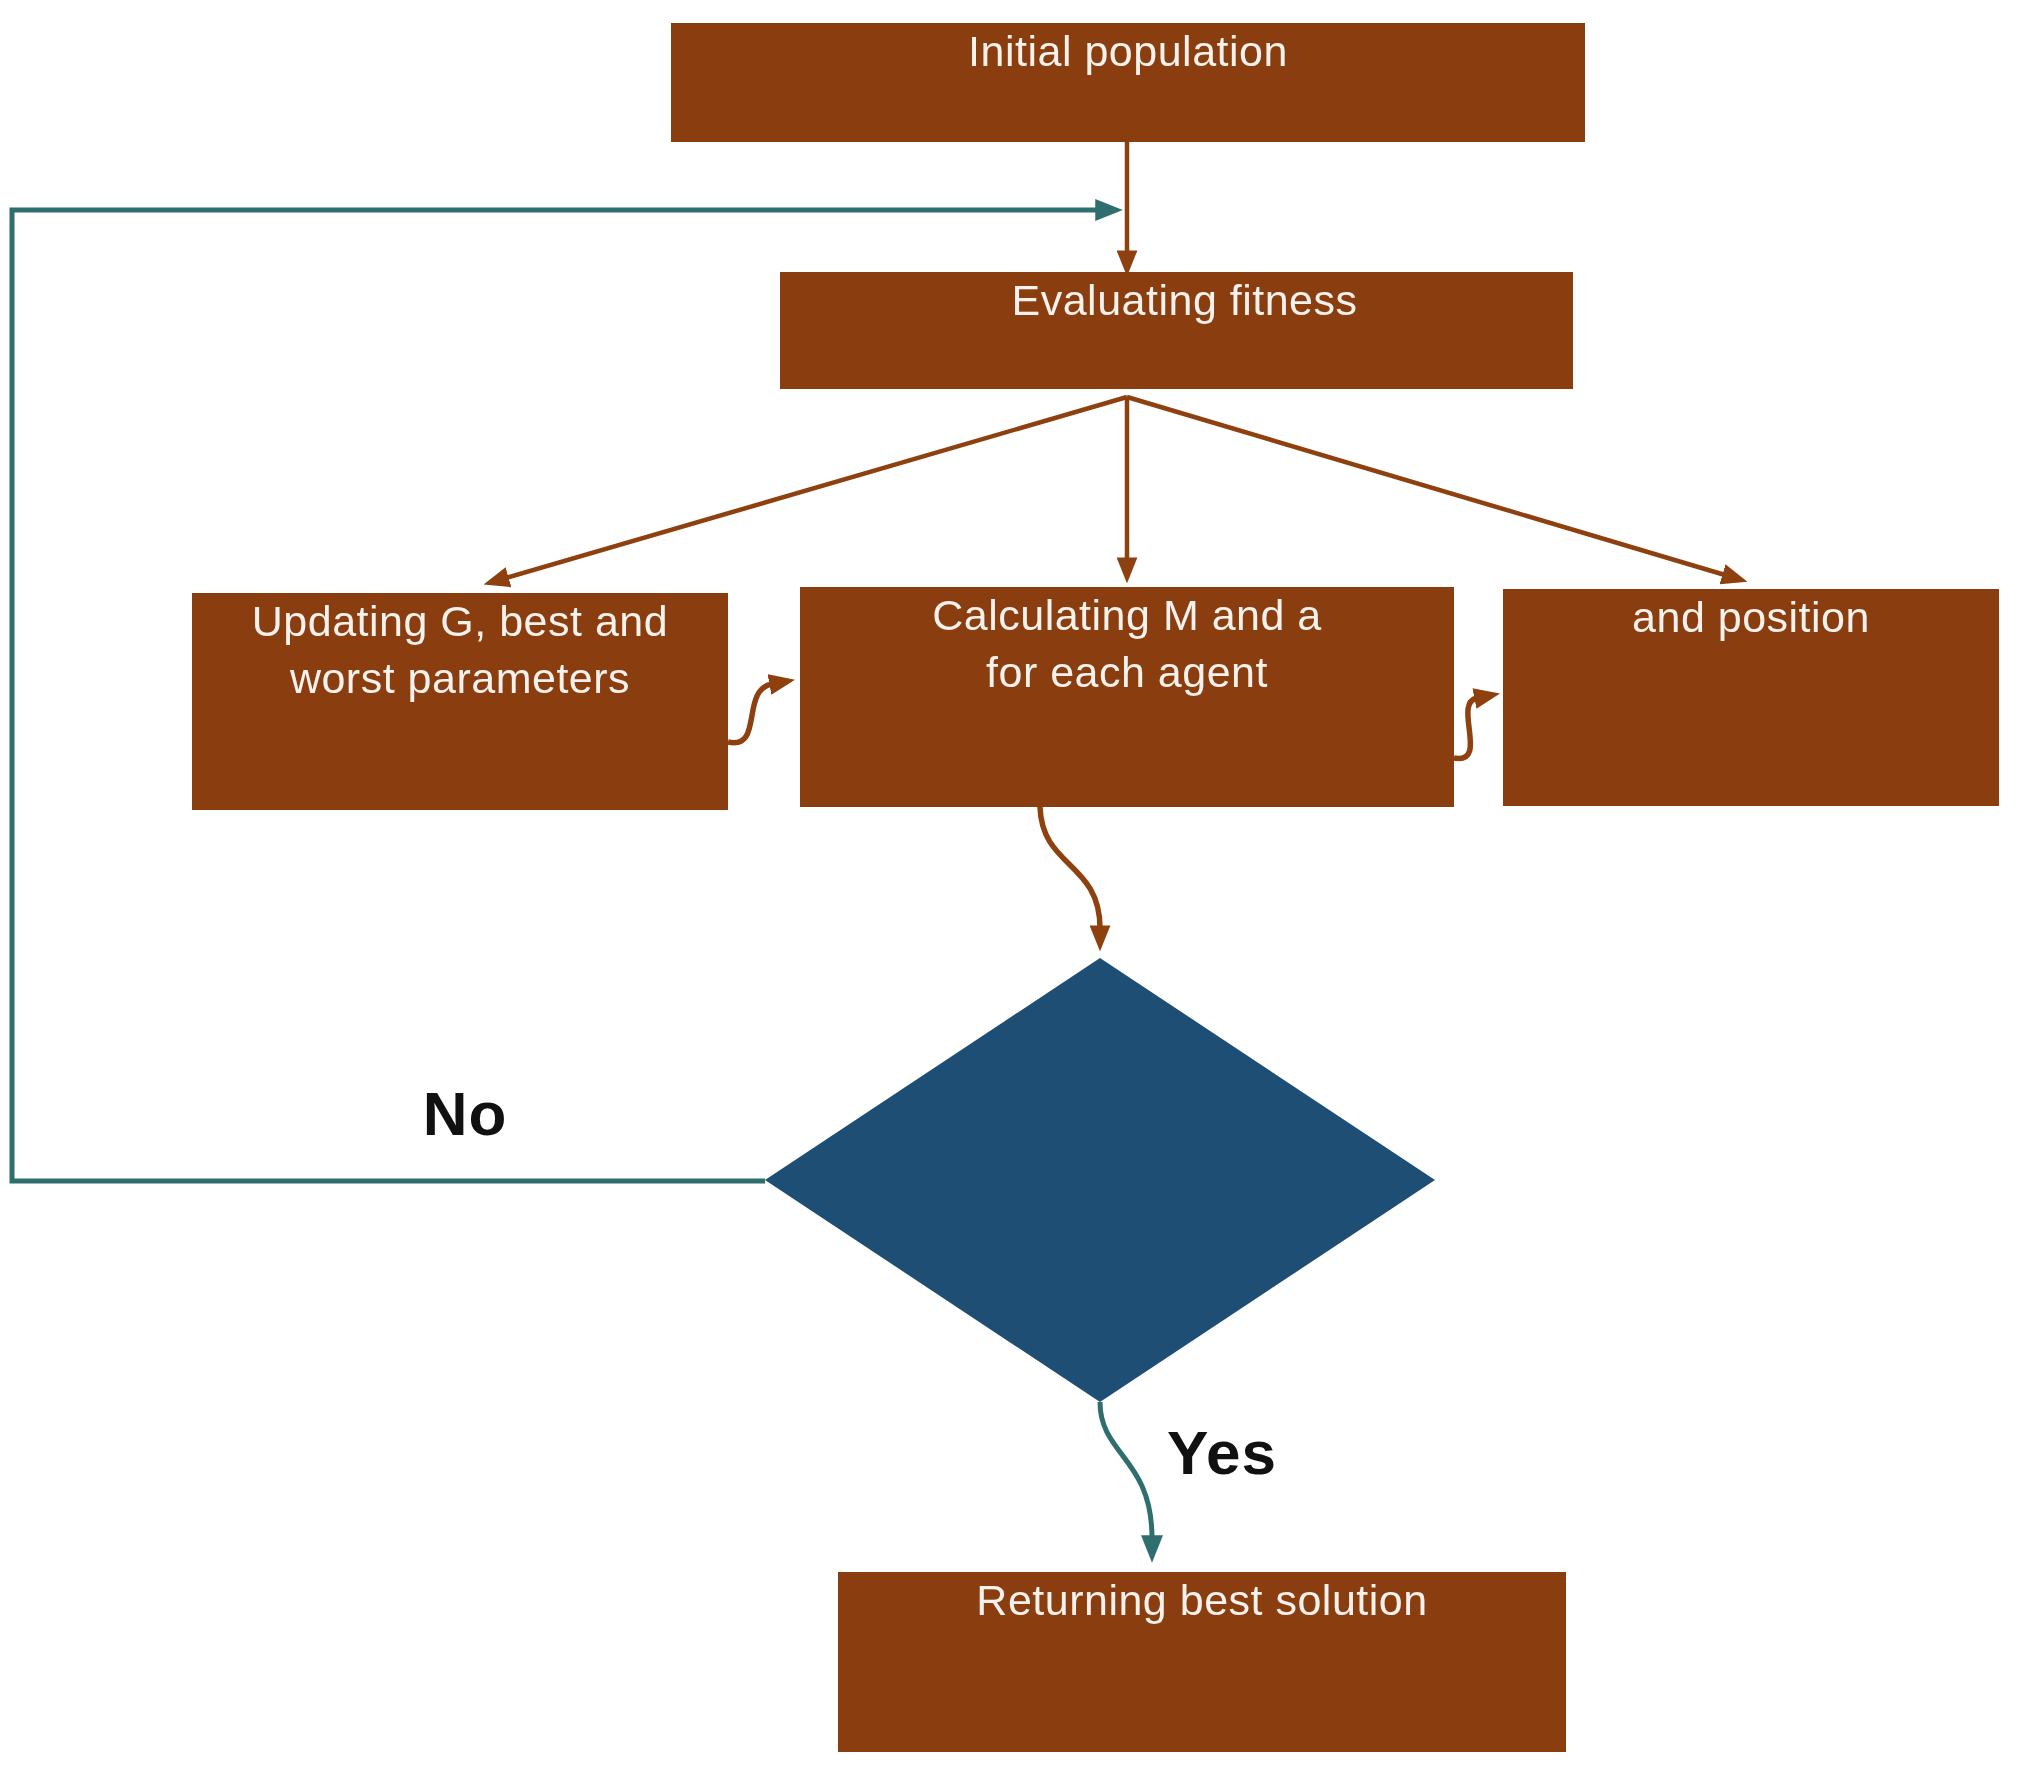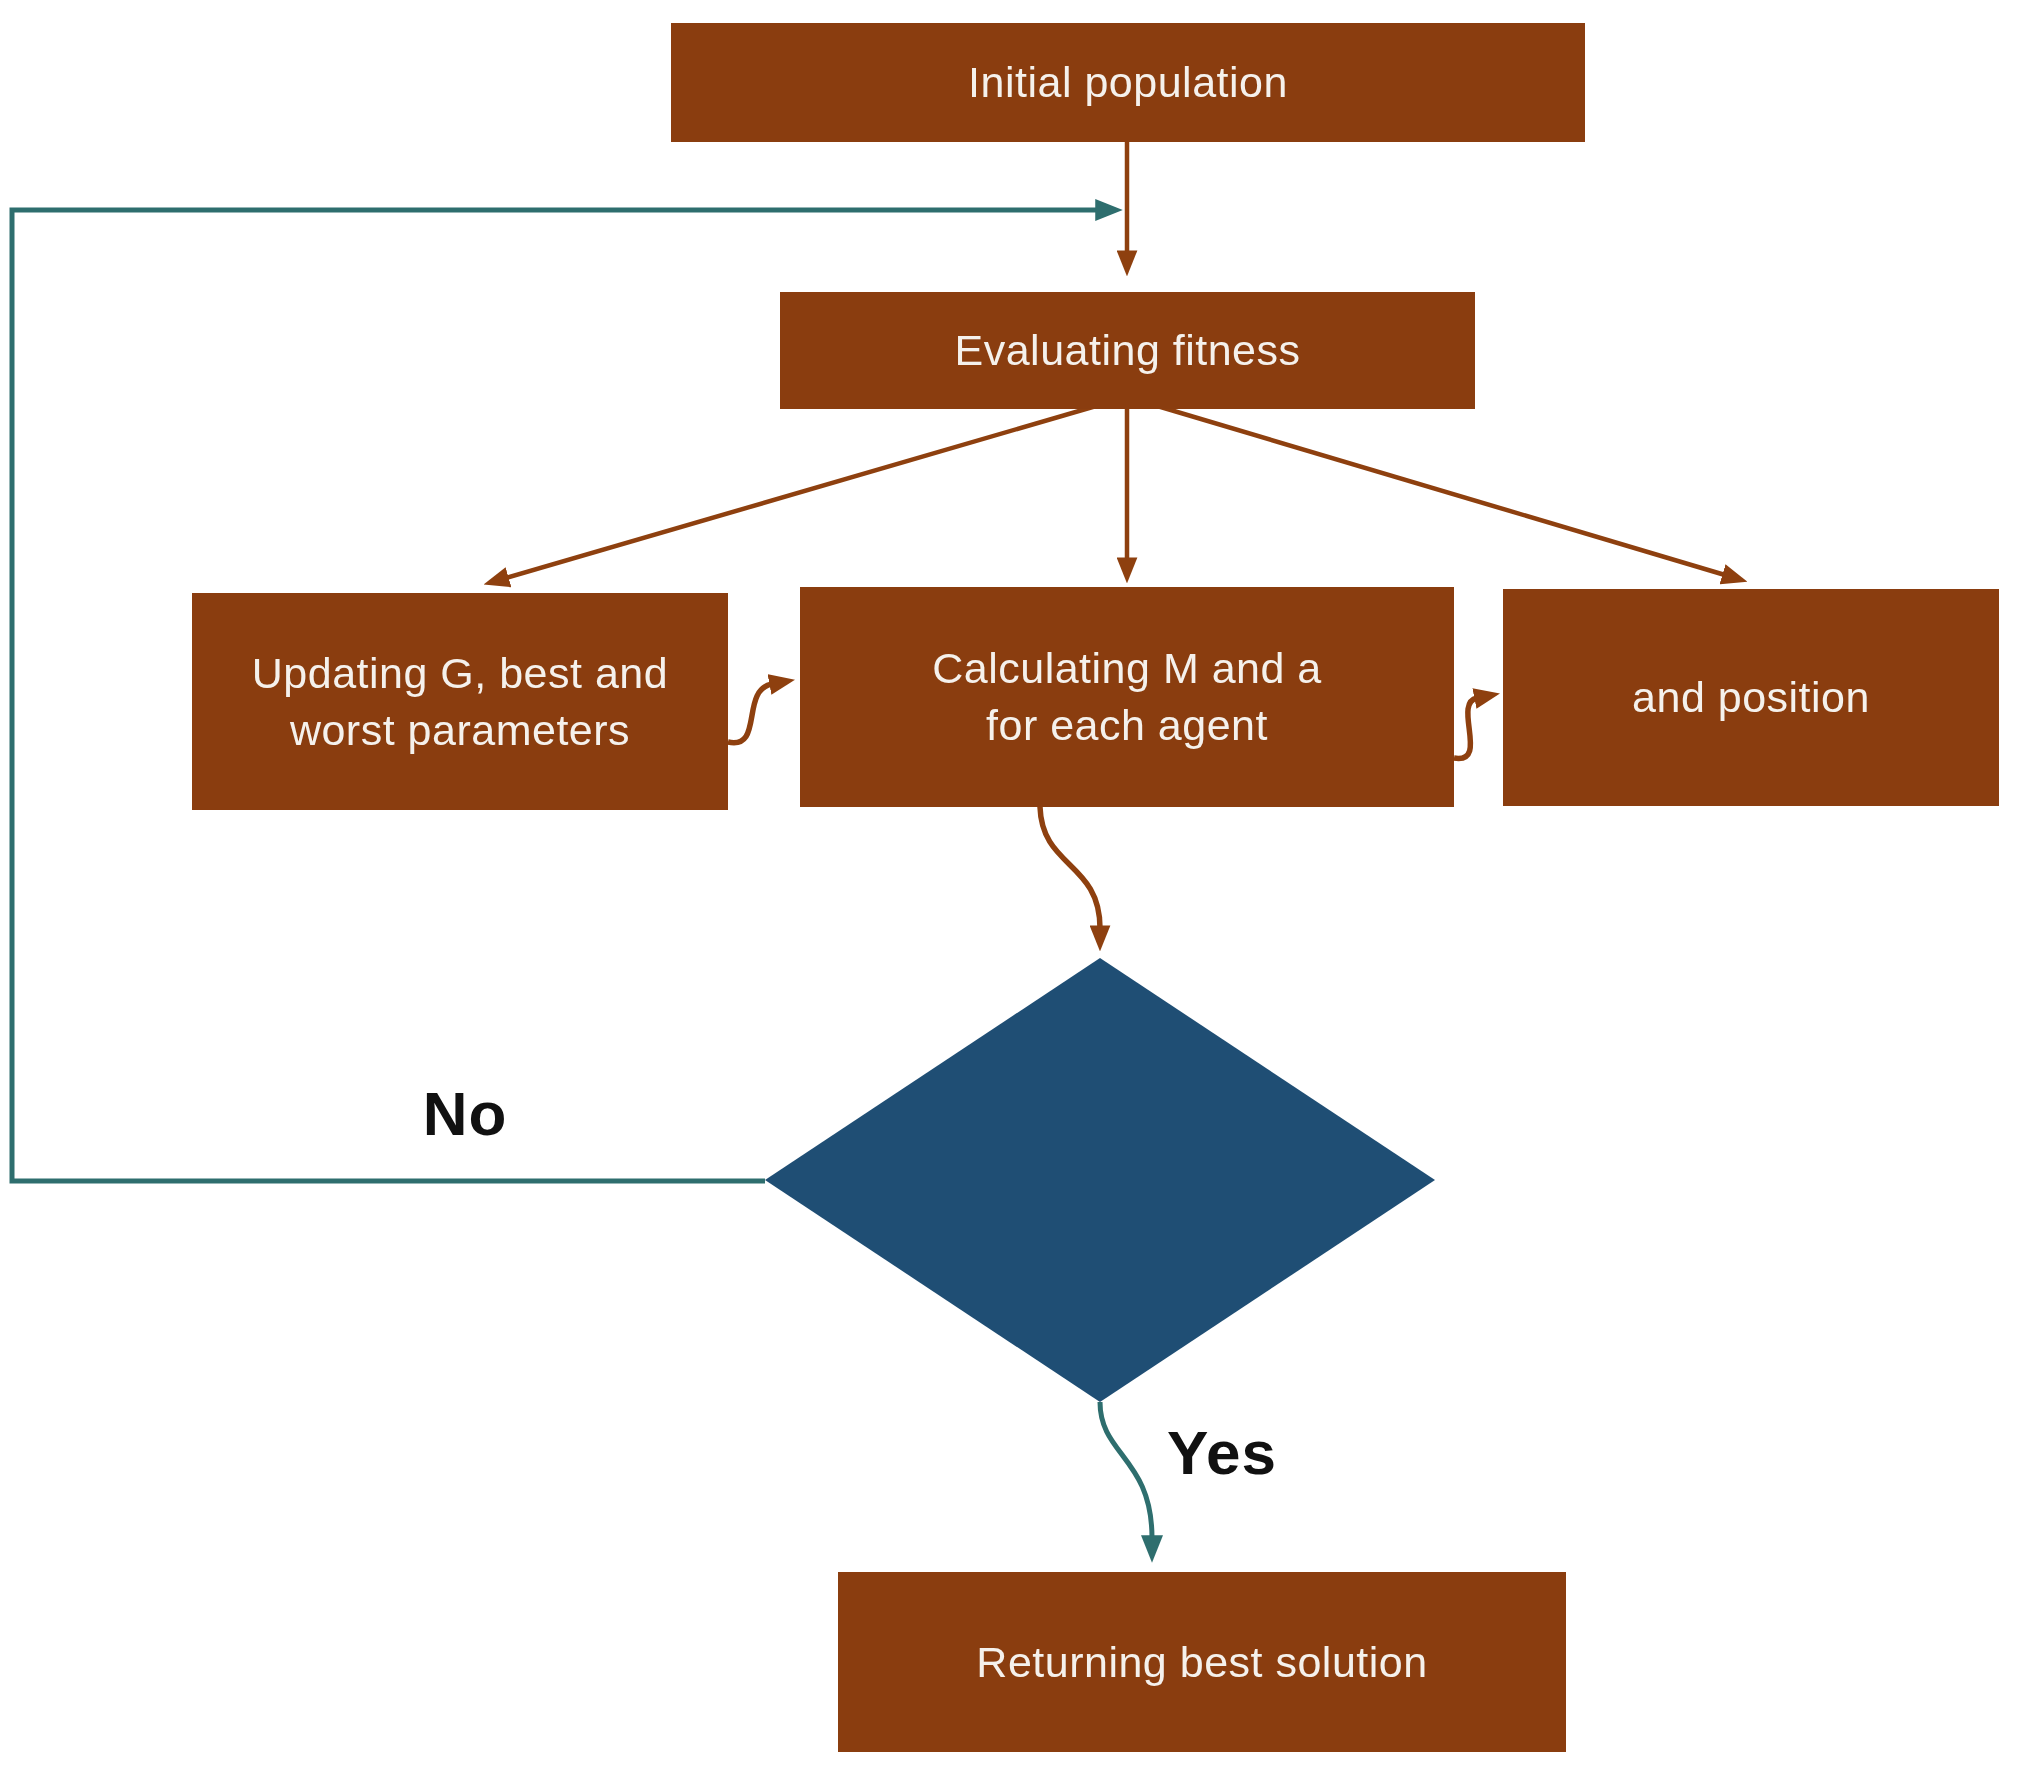--- a/index.html
+++ b/index.html
@@ -15,21 +15,21 @@
   .line-brown.thick{stroke-width:5.5;}
   .line-teal{stroke:var(--arrow-teal);stroke-width:5;fill:none;stroke-linejoin:miter;}
   .head-brown{fill:var(--arrow-brown);}
   .head-teal{fill:var(--arrow-teal);}
   .diamond{fill:var(--decision);}
   .node{
     position:absolute;
     background:var(--process);
     color:var(--text-light);
     display:flex;flex-direction:column;
-    align-items:center;justify-content:center;
+    align-items:center;justify-content:flex-start;
     text-align:center;
     font-size:43px;line-height:1.32;
     letter-spacing:0.5px;
   }
   .decision-label{
     position:absolute;
     color:var(--text-light);
     transform:translate(-50%,-50%);
     text-align:center;
     font-size:43px;line-height:1.3;
@@ -74,21 +74,21 @@
 
     <polygon class="diamond" points="1100,958 1435,1180 1100,1402 765,1180"></polygon>
 
     <path class="line-teal" d="M 1100 1402 C 1100 1455, 1152 1458, 1152 1538" marker-end="url(#ah-teal)"></path>
   </svg>
 
   <div class="node" style="left:671px;top:23px;width:914px;height:119px;">
     <div>Initial population</div>
   </div>
 
-  <div class="node" style="left:780px;top:292px;width:695px;height:117px;">
+  <div class="node" style="left:780px;top:272px;width:777px;height:117px;padding-left:16px;">
     <div>Evaluating fitness</div>
   </div>
 
   <div class="node" style="left:192px;top:593px;width:536px;height:217px;">
     <div>Updating G, best and</div>
     <div>worst parameters</div>
   </div>
 
   <div class="node" style="left:800px;top:587px;width:654px;height:220px;">
     <div>Calculating M and a</div>

